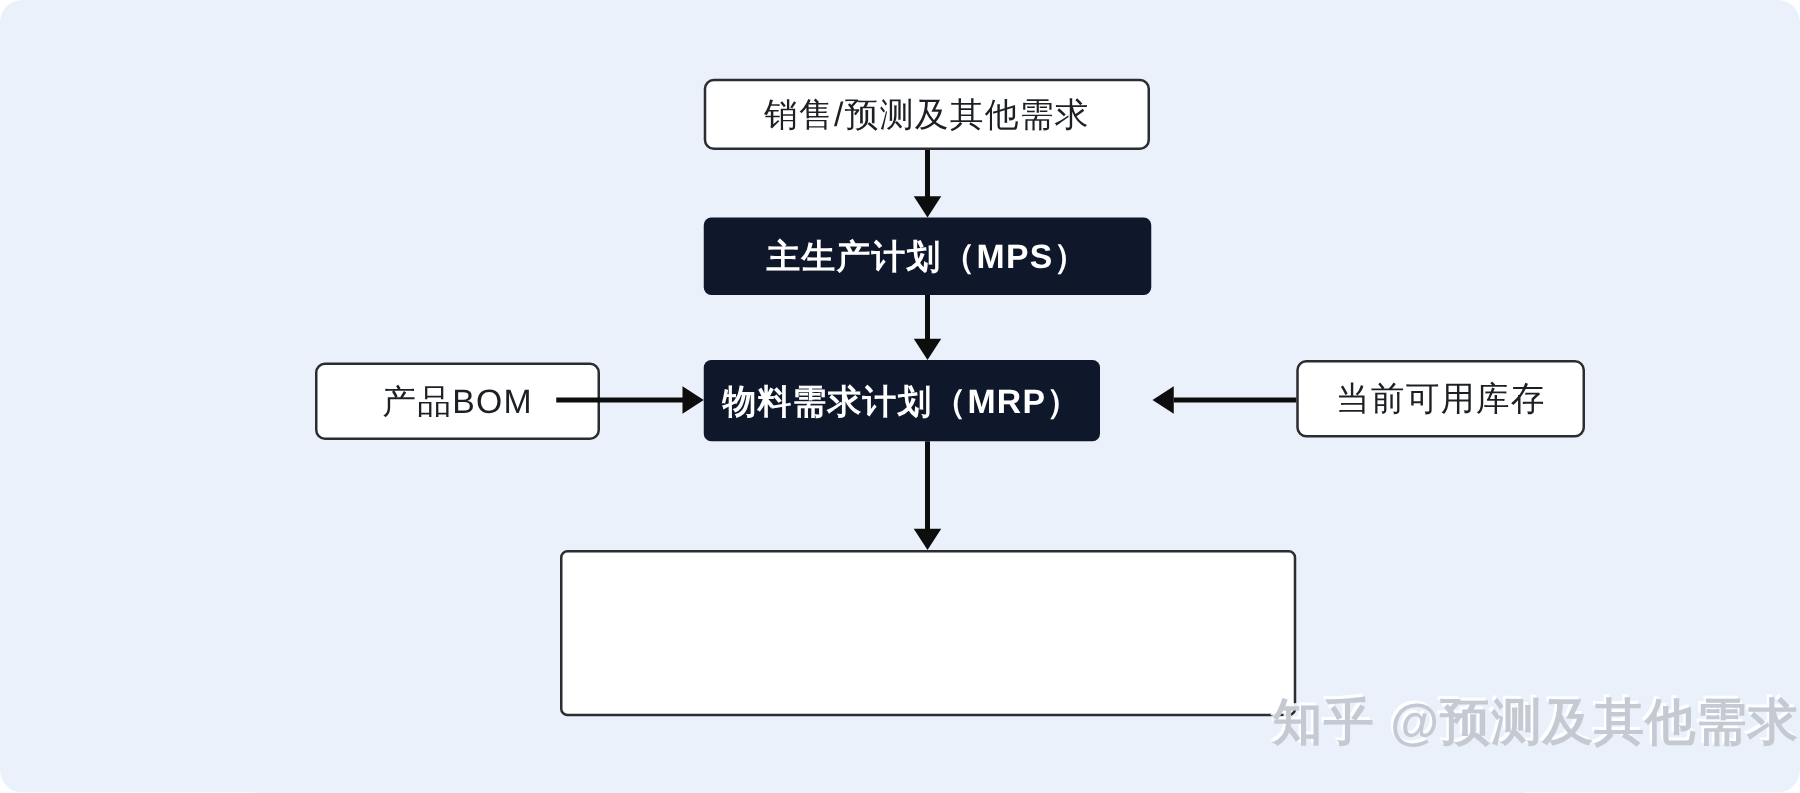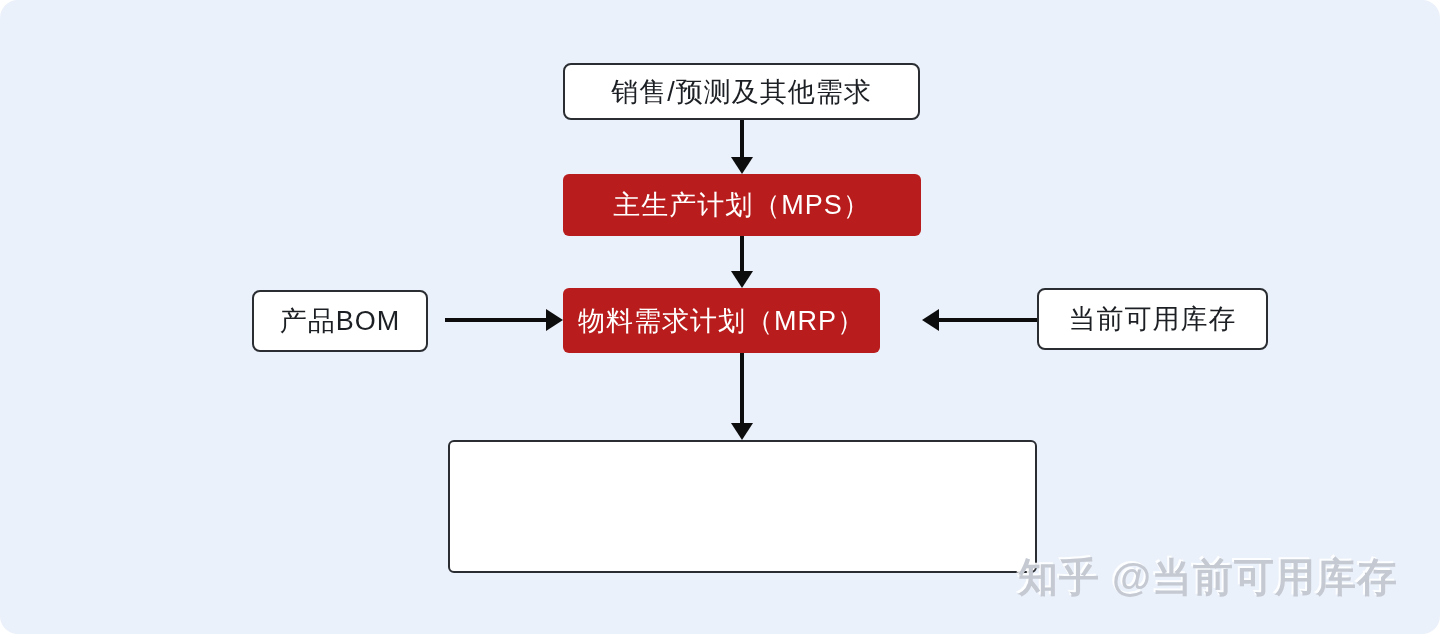--- a/index.html
+++ b/index.html
@@ -28,28 +28,29 @@
     letter-spacing: 1px;
     white-space: nowrap;
   }
   .node.plain {
     background: #ffffff;
     border: 2px solid #2a2d31;
     border-radius: 8px;
     color: #1c1f23;
   }
   .node.accent {
-    background: #b91c1c;
+    background: #0f172a;
     border: none;
     border-radius: 6px;
     color: #ffffff;
+    font-weight: bold;
   }
   .node-demand     { left: 563px; top: 63px;  width: 357px; height: 57px; }
   .node-mps        { left: 563px; top: 174px; width: 358px; height: 62px; }
-  .node-bom        { left: 252px; top: 290px; width: 176px; height: 62px; }
+  .node-bom        { left: 252px; top: 290px; width: 228px; height: 62px; }
   .node-mrp        { left: 563px; top: 288px; width: 317px; height: 65px; }
   .node-inventory  { left: 1037px; top: 288px; width: 231px; height: 62px; text-align: center; }
   .node-outputs    { left: 448px; top: 440px; width: 589px; height: 133px;
                      background:#ffffff; border:2px solid #2a2d31; border-radius:6px; }
 
   
   .arrow-line-v {
     position: absolute;
     width: 4px;
     background: #0d0d0d;
@@ -137,15 +138,15 @@
 
   <div class="arrow-line-v a3-line"></div>
   <div class="arrow-head head-down a3-head"></div>
 
   <div class="arrow-line-h a4-line"></div>
   <div class="arrow-head head-right a4-head"></div>
 
   <div class="arrow-line-h a5-line"></div>
   <div class="arrow-head head-left a5-head"></div>
 
-  <div class="watermark">知乎 @当前可用库存</div>
+  <div class="watermark">知乎 @预测及其他需求</div>
 
 </div>
 
 </body></html>

